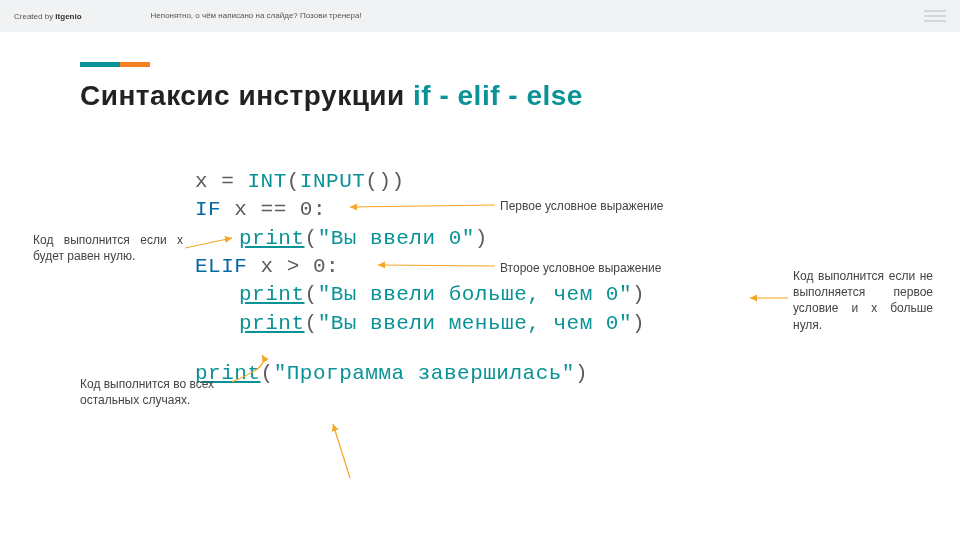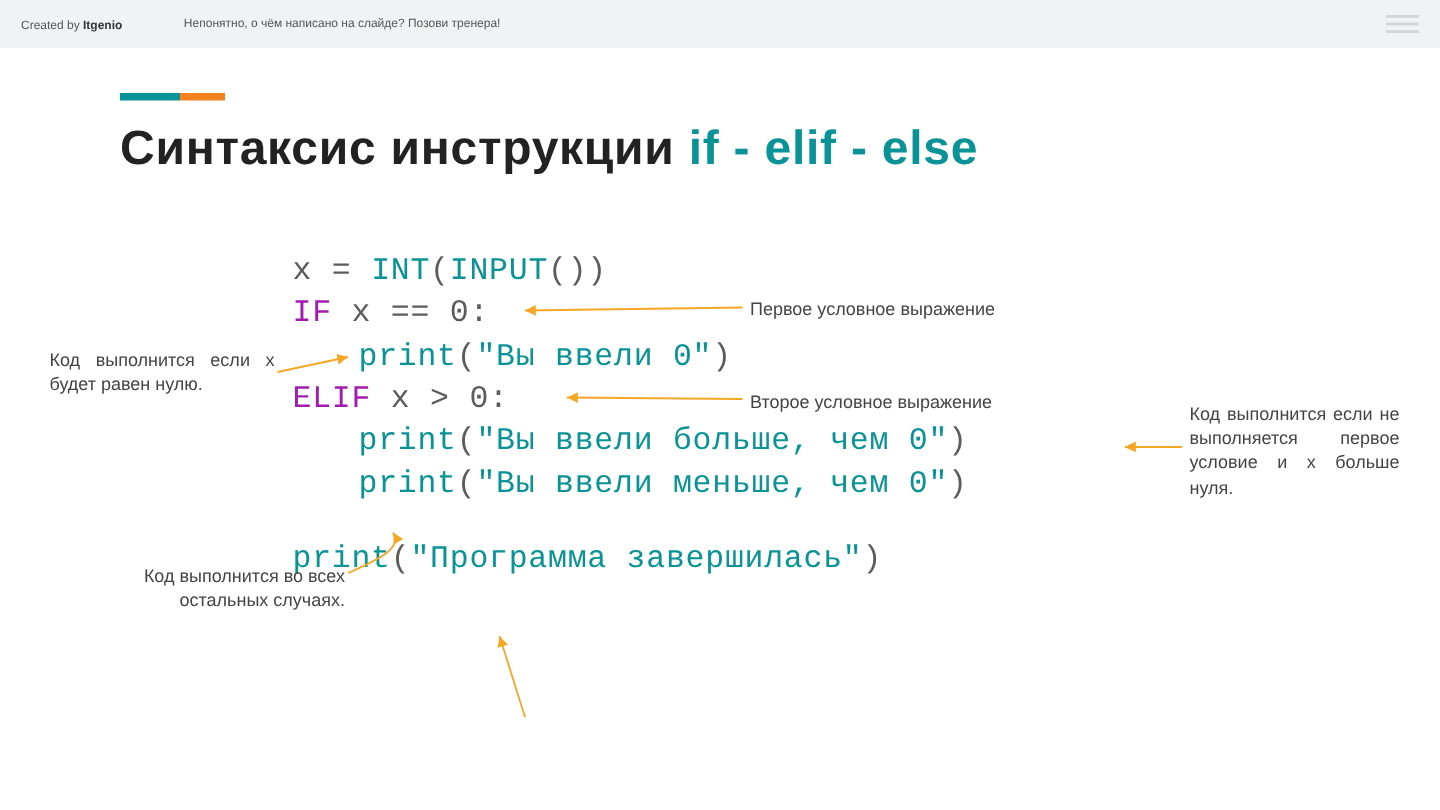--- a/index.html
+++ b/index.html
@@ -1,35 +1,35 @@
 <!DOCTYPE html>
 <html><head>
 <meta charset="utf-8">
 <style>
   * { margin: 0; padding: 0; box-sizing: border-box; }
   html, body { width: 960px; height: 540px; font-family: Arial, Helvetica, sans-serif; background: #fff; overflow: hidden; }
-  .topbar { background: #f1f2f3; height: 32px; display: flex; align-items: center; padding: 0 14px; font-size: 8px; color: #555; }
+  .topbar { background: #f1f2f3; height: 32px; display: flex; align-items: center; padding: 0 14px; font-size: 8px; color: #555; gap: 16px; }
   .topbar .created { font-weight: 400; }
   .topbar .created b { color: #333; font-weight: 700; }
-  .topbar .hint { margin-left: 41px; max-width: 220px; line-height: 1.25; }
+  .topbar .hint { margin-left: 53px; max-width: 220px; line-height: 1.25; }
   .topbar .burger { margin-left: auto; display:flex; flex-direction:column; gap:3px; }
   .topbar .burger span { display:block; width:22px; height:2px; background:#d5d7d9; }
   .accent { position:absolute; left:80px; top:62px; width:70px; height:5px; }
   .accent .a1 { display:inline-block; width:40px; height:5px; background:#0a9396; vertical-align:top; }
   .accent .a2 { display:inline-block; width:30px; height:5px; background:#f58220; vertical-align:top; }
-  .heading { position:absolute; left:80px; top:80px; width:780px; font-size:32px; font-weight:800; letter-spacing:0.5px; color:#222; line-height:1.15; }
+  .heading { position:absolute; left:80px; top:80px; width:780px; font-size:28px; font-weight:800; letter-spacing:0.5px; color:#222; line-height:1.15; }
   .heading .kw { color:#0a9396; }
   .slide { position:relative; width:960px; height:540px; }
   .code { position:absolute; left:195px; top:168px; font-family: "Courier New", monospace; font-size:21px; line-height:1.35; color:#5c5c5c; letter-spacing:0.5px; }
-  .code .kw { color:#a21caf; text-transform:uppercase; }
+  .code .kw { color:#0369a1; text-transform:uppercase; }
   .code .fn { color:#0a9396; text-transform:uppercase; }
-  .code .fn2 { color:#0a9396; }
+  .code .fn2 { color:#0a9396;text-decoration:underline; }
   .code .str { color:#0a9396; }
   .code .op { color:#5c5c5c; }
-  .note { position:absolute; font-size:12px; color:#444; line-height:1.35;text-align:right; }
+  .note { position:absolute; font-size:12px; color:#444; line-height:1.35; }
   svg.arrows { position:absolute; left:0; top:0; width:960px; height:540px; pointer-events:none; }
   svg.arrows line, svg.arrows path { stroke:#f5a623; stroke-width:1.2; fill:none; }
   svg.arrows .ah { fill:#f5a623; stroke:none; }
 </style>
 </head>
 <body>
 
 <div class="slide">
 
   <div class="topbar">

